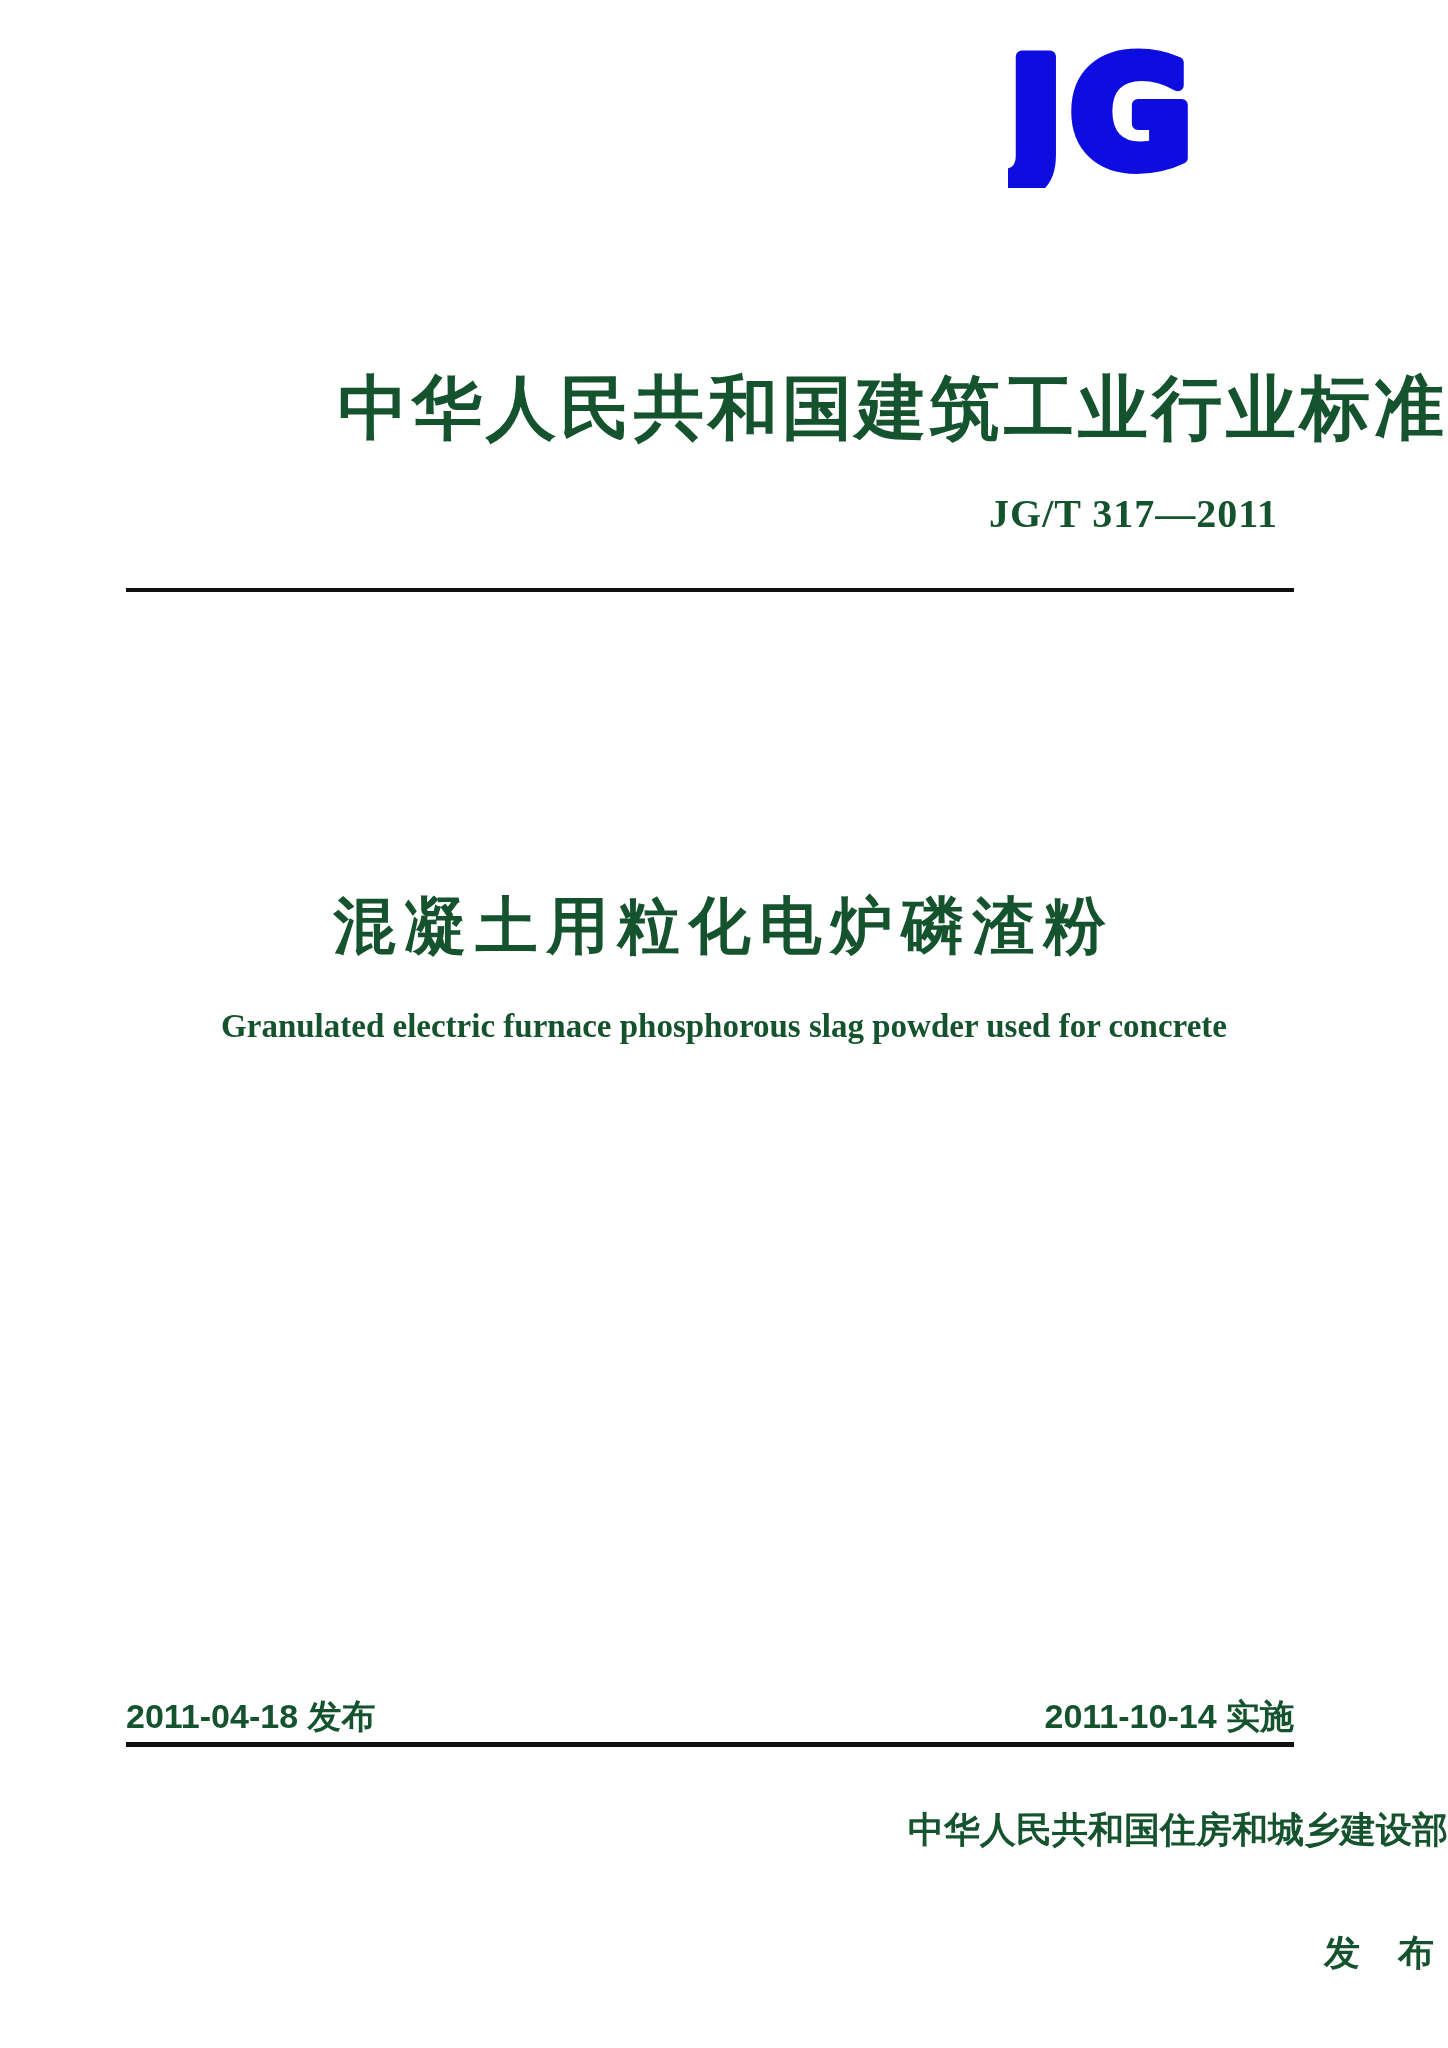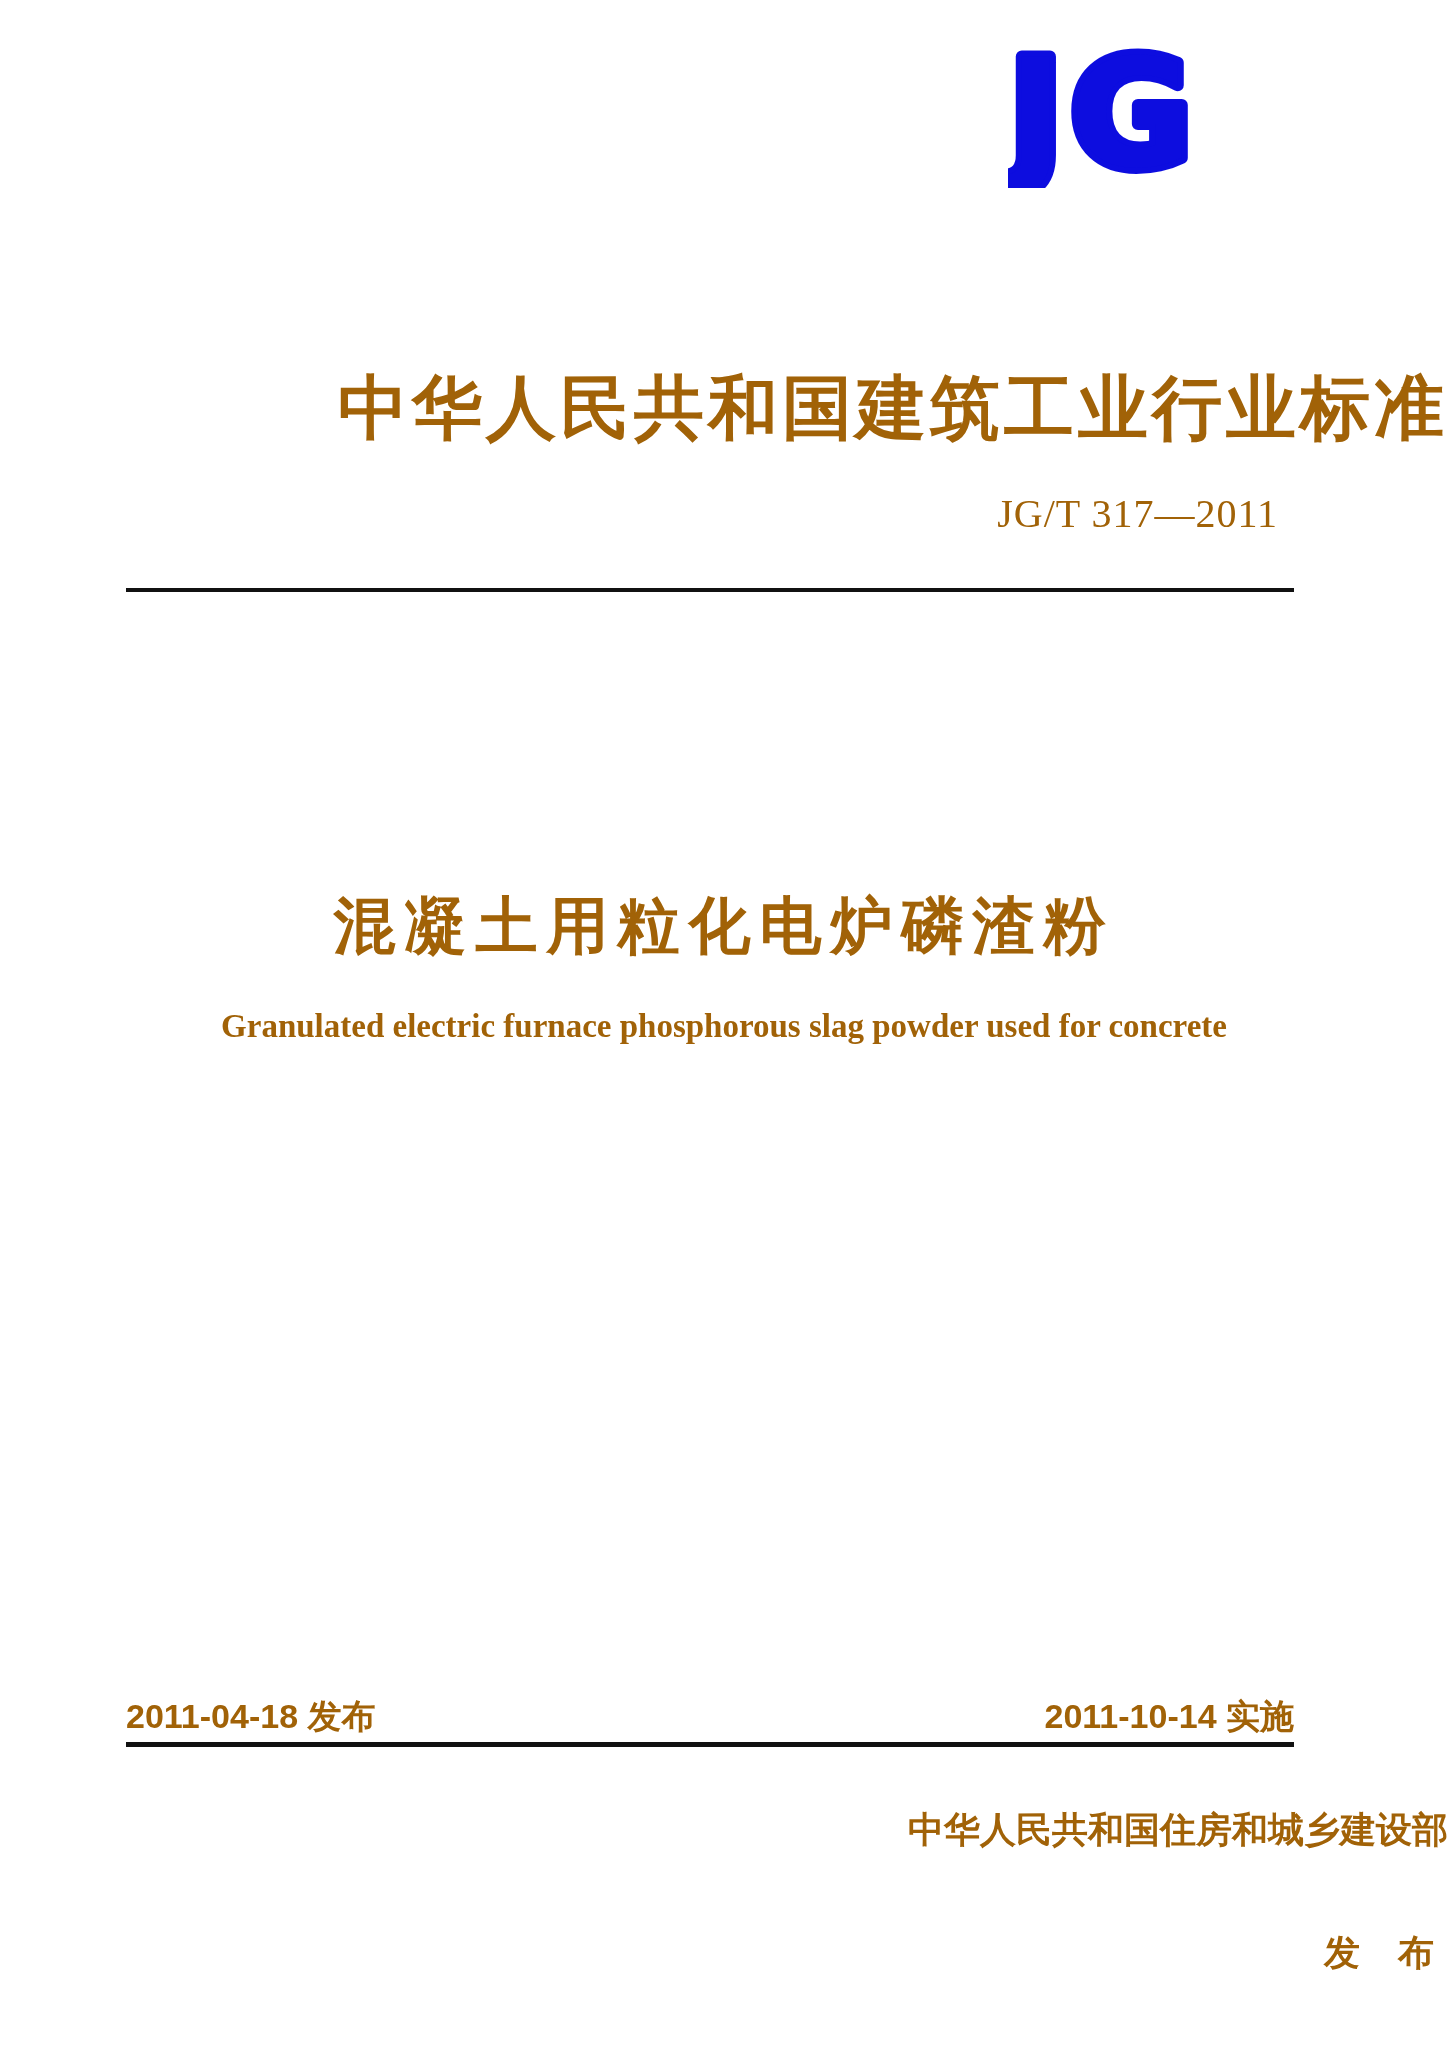--- a/index.html
+++ b/index.html
@@ -8,21 +8,21 @@
     background: #e8e8e8;
   }
   .page {
     position: relative;
     width: 1448px;
     height: 2048px;
     margin: 0 auto;
     background: #ffffff;
     overflow: hidden;
     font-family: "Liberation Sans", sans-serif;
-    color: #a16207;
+    color: #14532d;
   }
 
   
   .logo {
     position: absolute;
     left: 1008px;
     top: 38px;
     width: 260px;
     height: 150px;
   }
@@ -42,21 +42,21 @@
     white-space: nowrap;
   }
 
   
   .standard-code {
     position: absolute;
     right: 170px;
     top: 490px;
     font-family: "Liberation Serif", "DejaVu Serif", serif;
     font-size: 40px;
-    font-weight: normal;
+    font-weight: bold;
     letter-spacing: 1px;
     white-space: nowrap;
   }
 
   .rule-top {
     position: absolute;
     left: 126px;
     top: 588px;
     width: 1168px;
     height: 4px;

